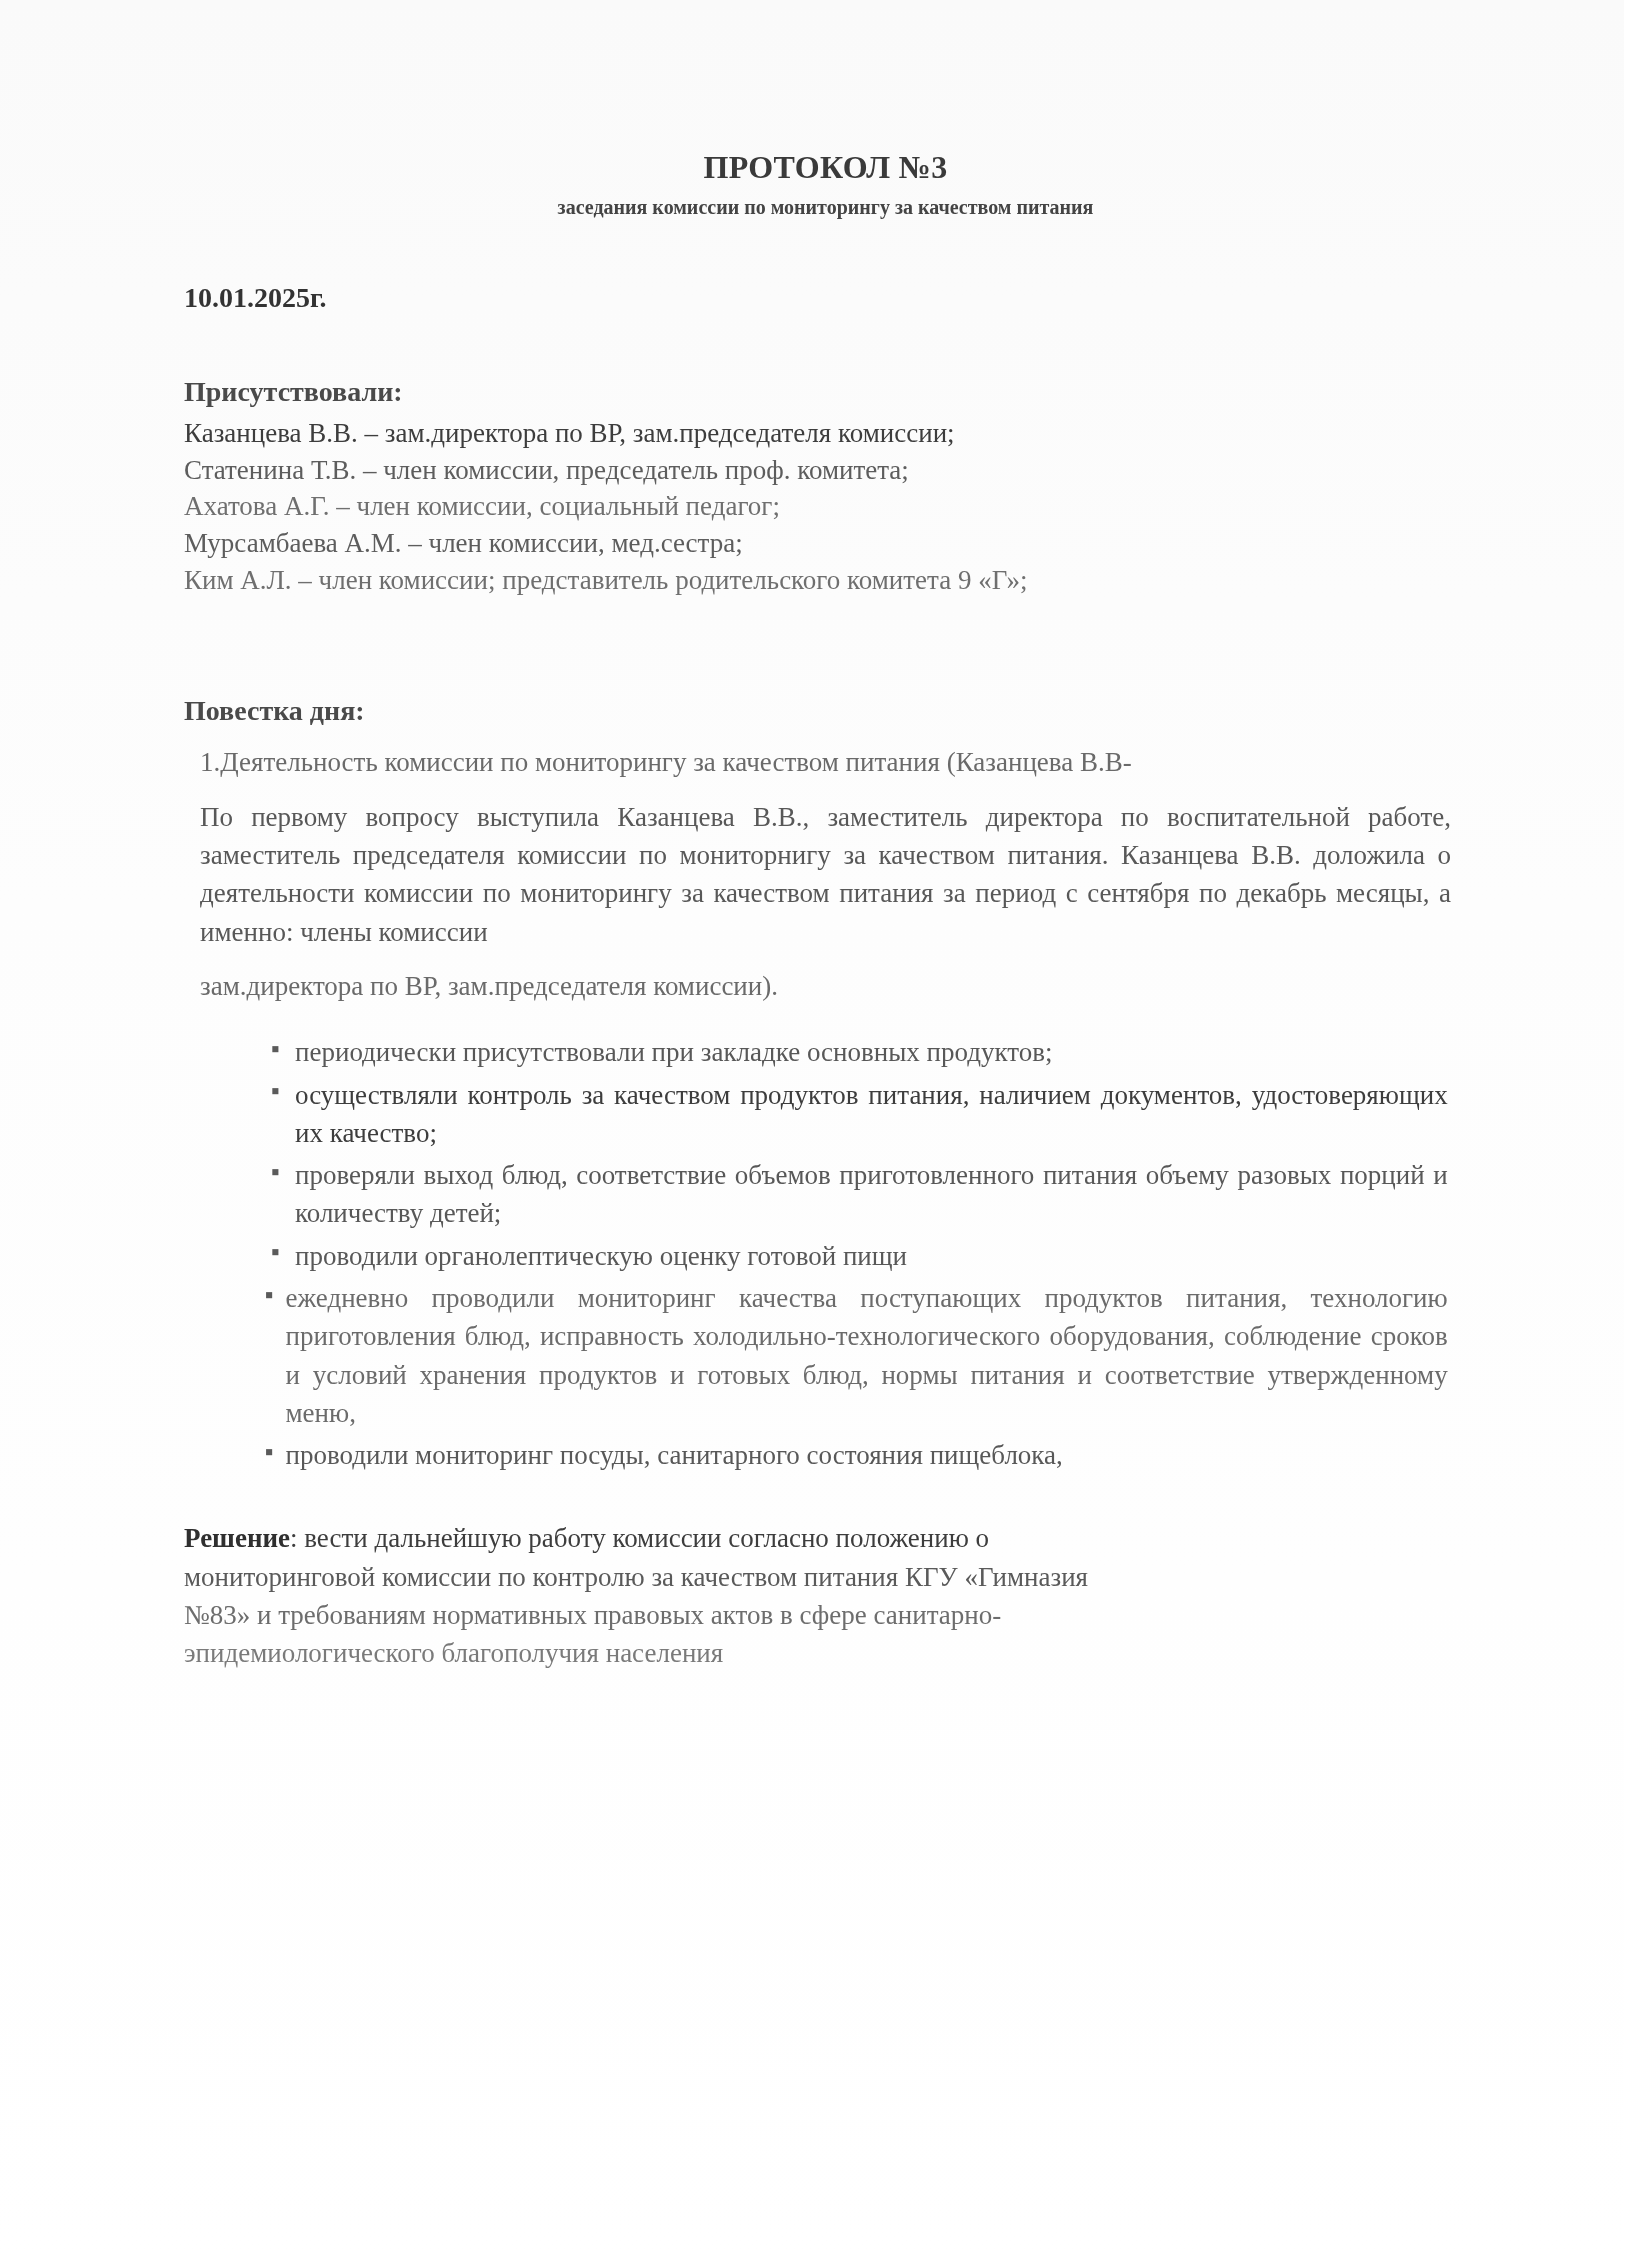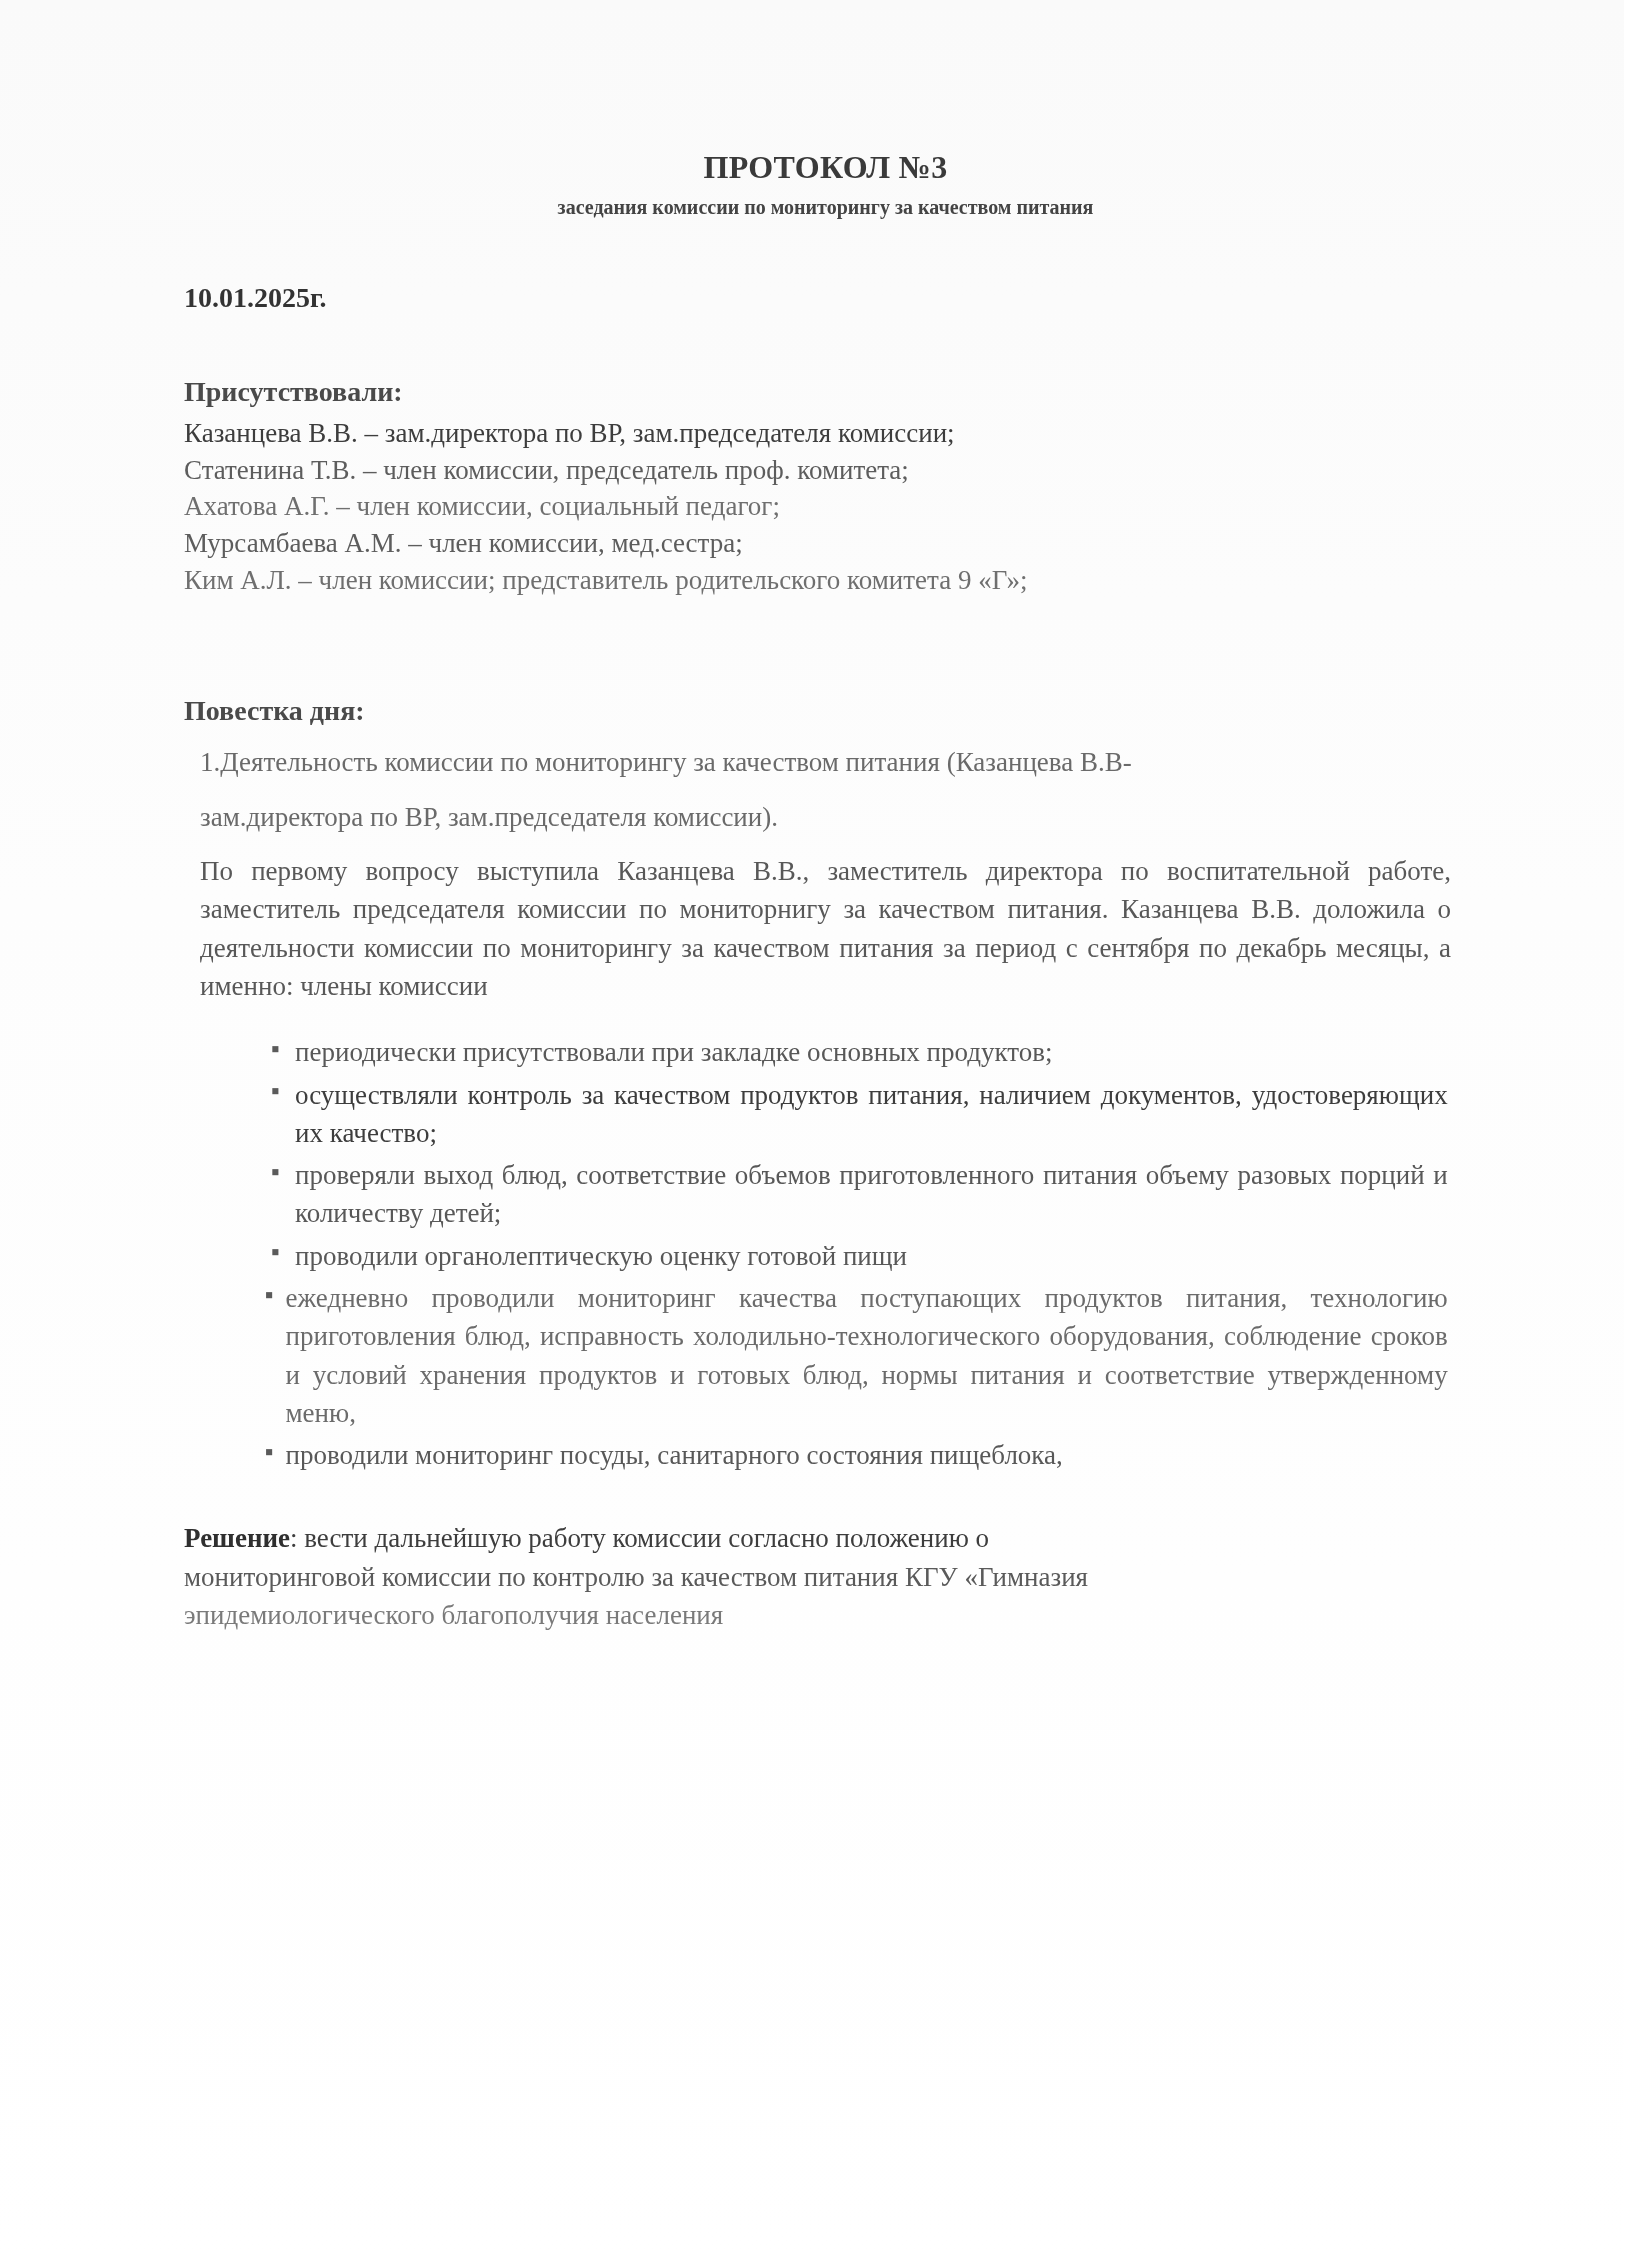--- a/index.html
+++ b/index.html
@@ -147,23 +147,23 @@
       <p class="attendee-line faded">Ахатова А.Г. – член комиссии, социальный педагог;</p>
       <p class="attendee-line faded2">Мурсамбаева А.М. – член комиссии, мед.сестра;</p>
       <p class="attendee-line faded">Ким А.Л. – член комиссии; представитель родительского комитета 9 «Г»;</p>
     </div>
 
     <div class="gap-lg"></div>
 
     <div class="section-heading">Повестка дня:</div>
 
     <p class="para light">1.Деятельность комиссии по мониторингу за качеством питания  (Казанцева В.В-</p>
+    <p class="para justify light2">По первому вопросу выступила Казанцева В.В., заместитель директора по воспитательной работе, заместитель председателя комиссии по мониторнигу за качеством питания. Казанцева В.В. доложила о деятельности комиссии по мониторингу за качеством питания за период с сентября по декабрь месяцы, а именно: члены комиссии</p>
+
     <p class="para light">зам.директора по ВР, зам.председателя комиссии).</p>
-
-    <p class="para justify light2">По первому вопросу выступила Казанцева В.В., заместитель директора по воспитательной работе, заместитель председателя комиссии по мониторнигу за качеством питания. Казанцева В.В. доложила о деятельности комиссии по мониторингу за качеством питания за период с сентября по декабрь месяцы, а именно: члены комиссии</p>
 
     <ul class="bullets">
       <li class="bullet light2">
         <span class="dash">▪</span>
         <span>периодически присутствовали при закладке основных продуктов;</span>
       </li>
       <li class="bullet">
         <span class="dash">▪</span>
         <span>осуществляли контроль за качеством продуктов питания, наличием документов, удостоверяющих их качество;</span>
       </li>
@@ -181,18 +181,19 @@
       </li>
       <li class="bullet tight light2">
         <span class="dash">▪</span>
         <span>проводили мониторинг посуды, санитарного состояния пищеблока,</span>
       </li>
     </ul>
 
     <div class="decision">
       <div class="l1"><b>Решение</b><span>: вести дальнейшую работу комиссии согласно положению о</span></div>
       <div class="l2">мониторинговой комиссии по контролю за качеством питания КГУ «Гимназия</div>
+      <div class="l3">№83» и требованиям нормативных правовых актов в сфере санитарно-</div>
       <div class="l4">эпидемиологического благополучия населения</div>
     </div>
 
   </div>
 </div>
 
 
 </body></html>

